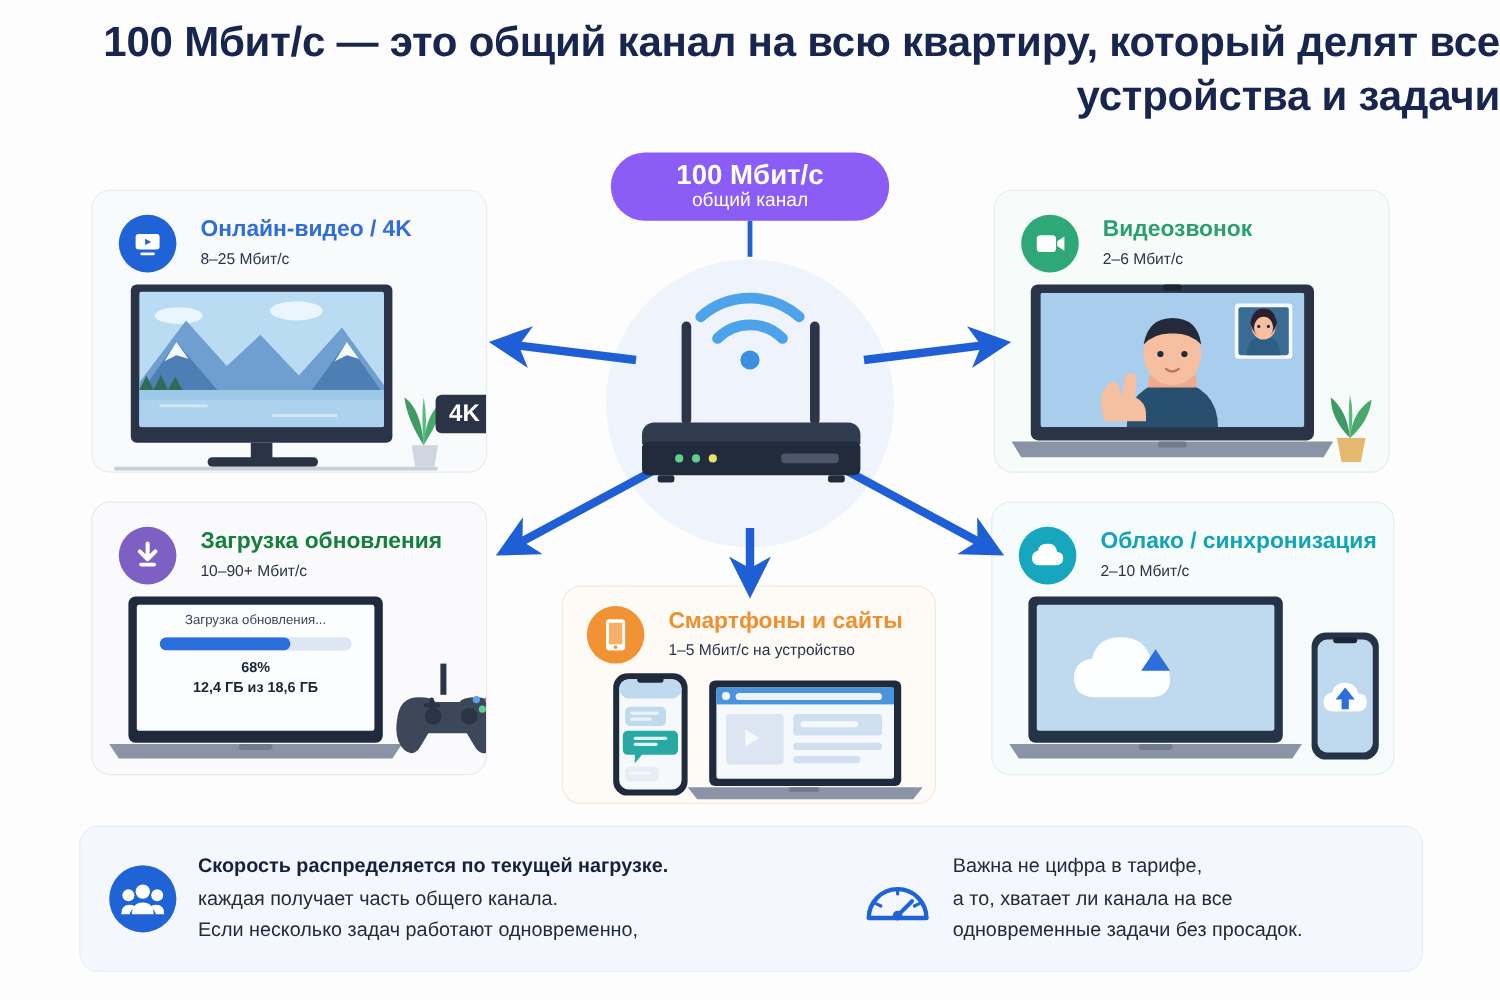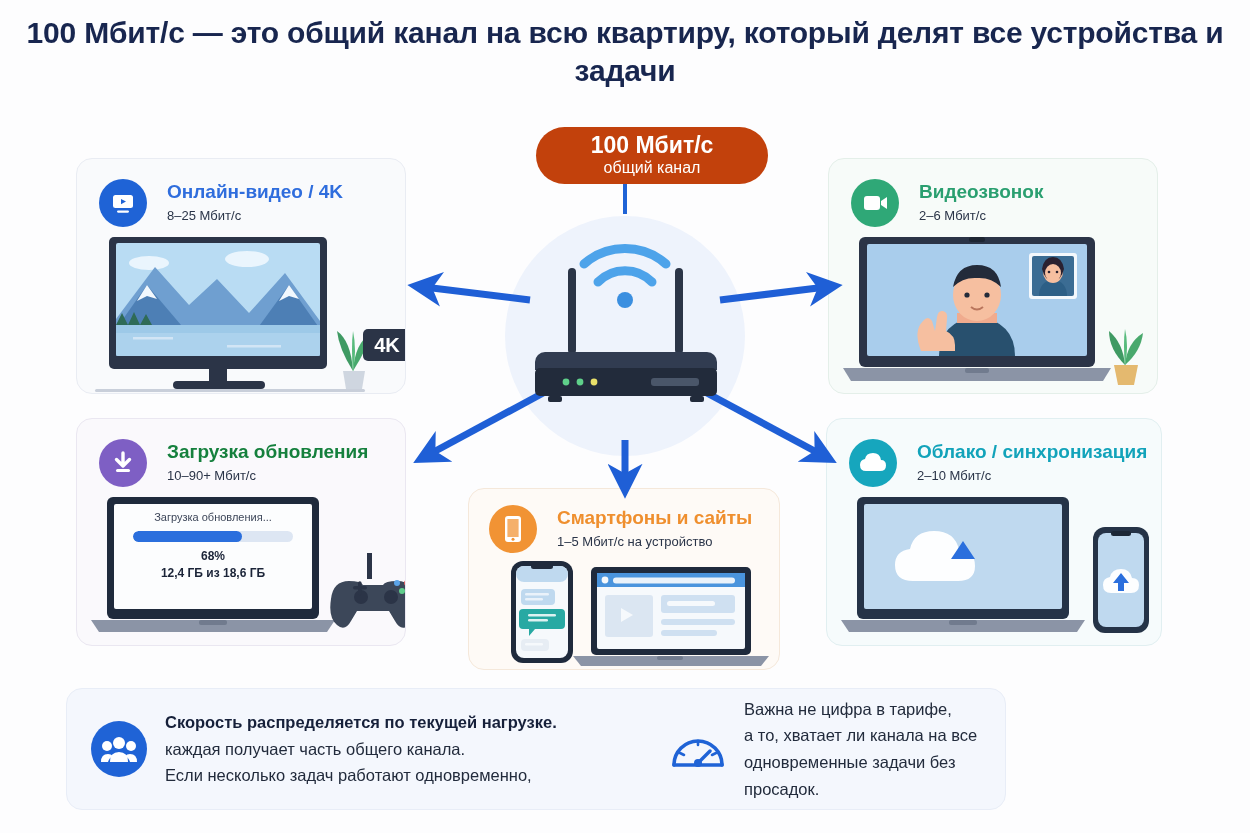--- a/index.html
+++ b/index.html
@@ -7,22 +7,22 @@
     width: 1250px; height: 833px;
     background: #ffffff;
     font-family: "Liberation Sans", sans-serif;
     overflow: hidden;
   }
   #stage { position: relative; width: 1250px; height: 833px; background:#fdfdfe; }
 
   
   .title {
     position:absolute; left:0; top:14px; width:1250px;
-    text-align:center;
-    font-size:30px; font-weight:bold; line-height:1.28;
+    text-align:right;
+    font-size:35px; font-weight:bold; line-height:1.28;
     color:#18264f; letter-spacing:-0.2px;
   }
 
   
   .card {
     position:absolute;
     border-radius:16px;
     border:1px solid #e9ecf3;
     background:#f9fafc;
     overflow:hidden;
@@ -43,42 +43,42 @@
   .badge.orange{background:#f19334;}
   .head-txt { padding-top:2px; }
   .head-title { font-size:19px; font-weight:bold; line-height:1.15; white-space:nowrap; }
   .head-title.c-blue{color:#2f6ddd;} .head-title.c-green{color:#2a9f70;}
   .head-title.c-purple{color:#15803d;} .head-title.c-teal{color:#12a3ba;}
   .head-title.c-orange{color:#ef8f2e;}
   .head-sub { font-size:13px; color:#2a3448; margin-top:5px; white-space:nowrap; }
 
   
   .hub-pill {
-    position:absolute; left:536px; top:127px; width:232px; height:57px;
-    background:#c2410c; border-radius:29px;
+    position:absolute; left:509px; top:127px; width:232px; height:57px;
+    background:#8b5cf6; border-radius:29px;
     display:flex; flex-direction:column; align-items:center; justify-content:center;
     color:#fff; z-index:6;
   }
   .hub-pill .l1{font-size:23px;font-weight:bold;line-height:1.05;}
   .hub-pill .l2{font-size:16px;line-height:1.2;margin-top:1px;}
   .hub-stem{position:absolute;left:623px;top:184px;width:4px;height:30px;background:#1f63d6;z-index:5;}
   .hub-circle{
     position:absolute;left:505px;top:216px;width:240px;height:240px;border-radius:50%;
     background:#eef3fc;z-index:1;
   }
 
   
   .layer{position:absolute;left:0;top:0;width:1250px;height:833px;pointer-events:none;}
   .layer.arrows{z-index:3;}
 
   
   .footer{
-    position:absolute;left:66px;top:688px;width:940px;height:122px;
+    position:absolute;left:66px;top:688px;width:1120px;height:122px;
     background:#f4f7fd;border-radius:16px;border:1px solid #e8edf7;
-    display:flex;align-items:center;justify-content:flex-end;
+    display:flex;align-items:center;
   }
   .foot-col{display:flex;align-items:center;gap:18px;}
   .foot-col.left{padding-left:24px;width:625px;}
   .foot-col.right{padding-left:28px;}
   .fi{width:56px;height:56px;flex:0 0 56px;display:flex;align-items:center;justify-content:center;}
   .fi.circle{background:#1f63d6;border-radius:50%;}
   .ftxt{font-size:16.5px;color:#222b3c;line-height:1.62;}
   .ftxt .b{font-weight:bold;color:#16203a;}
 
   

